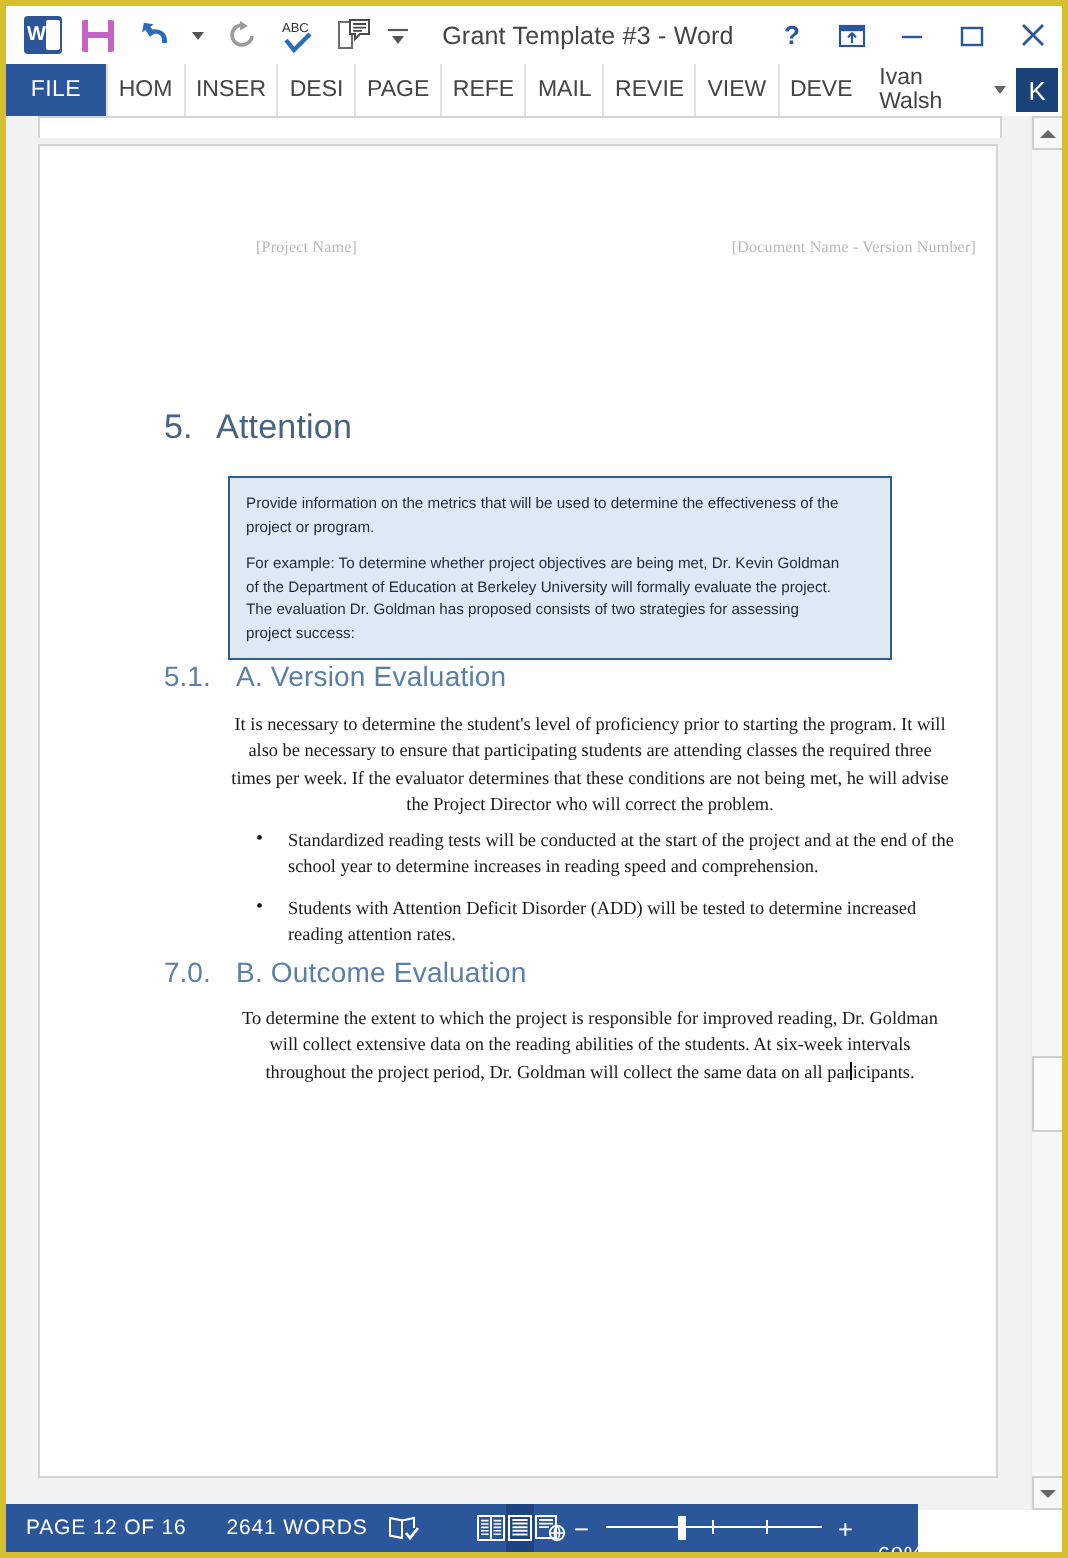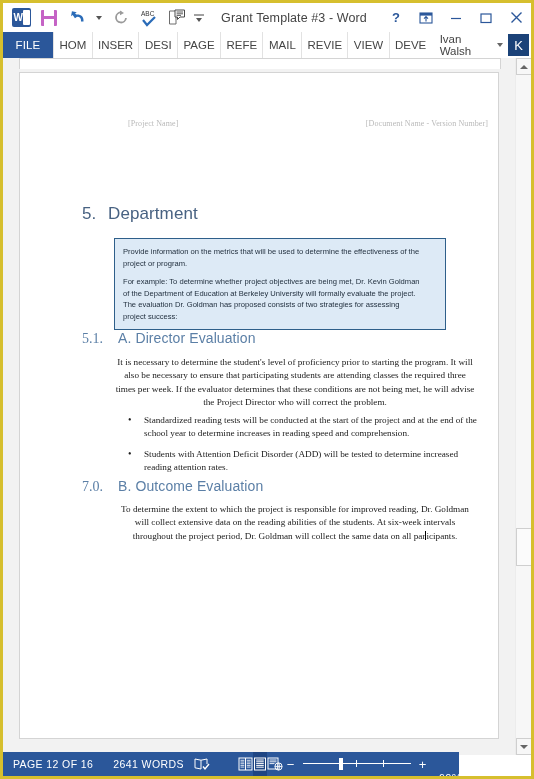--- a/index.html
+++ b/index.html
@@ -220,21 +220,21 @@
   
   .h2-row {
     position: absolute;
     left: 62px;
     display: flex; align-items: baseline;
   }
   .h2-num {
     width: 36px;
     font-size: 14px;
     color: #5b7fa6;
-    font-family: Liberation Serif, serif;
+    font-family: Liberation Sans, sans-serif;
   }
   .h2-text {
     font-size: 14px;
     color: #5b7fa6;
     font-family: "Liberation Sans", sans-serif;
     letter-spacing: 0.1px;
   }
   #h2-1 { top: 257px; }
   #h2-2 { top: 405px; }
 
@@ -481,31 +481,31 @@
     <div class="page">
       <div class="page-inner">
 
         <div class="doc-header">
           <span>[Project Name]</span>
           <span>[Document Name - Version Number]</span>
         </div>
 
         <div class="h1-row">
           <span class="h1-num">5.</span>
-          <span class="h1-text">Department</span>
+          <span class="h1-text">Attention</span>
         </div>
 
         <div class="instr-box">
           <p>Provide information on the metrics that will be used to determine the effectiveness of the project or program.</p>
           <p>For example: To determine whether project objectives are being met, Dr. Kevin Goldman of the Department of Education at Berkeley University will formally evaluate the project. The evaluation Dr. Goldman has proposed consists of two strategies for assessing project success:</p>
         </div>
 
         <div class="h2-row" id="h2-1">
           <span class="h2-num">5.1.</span>
-          <span class="h2-text">A. Director Evaluation</span>
+          <span class="h2-text">A. Version Evaluation</span>
         </div>
 
         <div class="body-p" id="p-1">It is necessary to determine the student's level of proficiency prior to starting the program. It will also be necessary to ensure that participating students are attending classes the required three times per week. If the evaluator determines that these conditions are not being met, he will advise the Project Director who will correct the problem.</div>
 
         <ul class="bullets">
           <li>Standardized reading tests will be conducted at the start of the project and at the end of the school year to determine increases in reading speed and comprehension.</li>
           <li>Students with Attention Deficit Disorder (ADD) will be tested to determine increased reading attention rates.</li>
         </ul>
 
         <div class="h2-row" id="h2-2">

